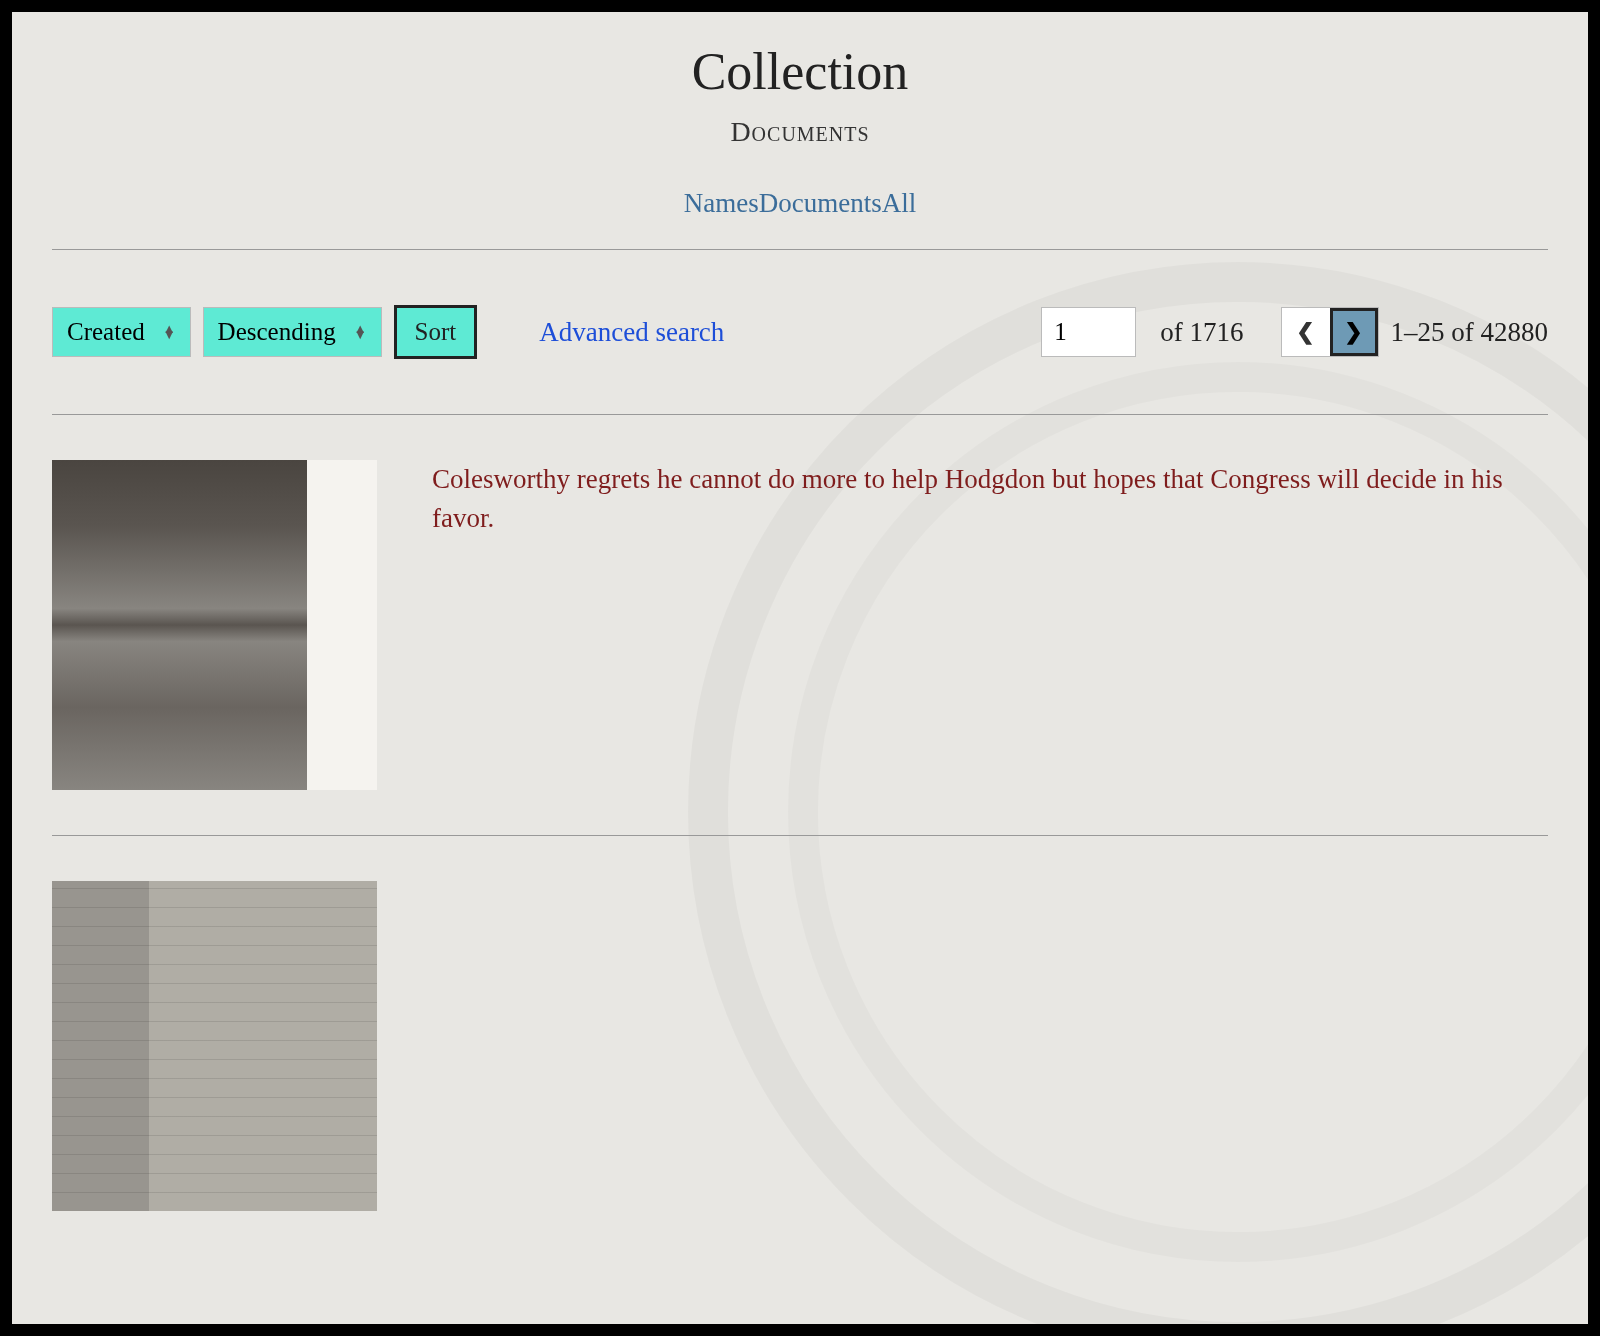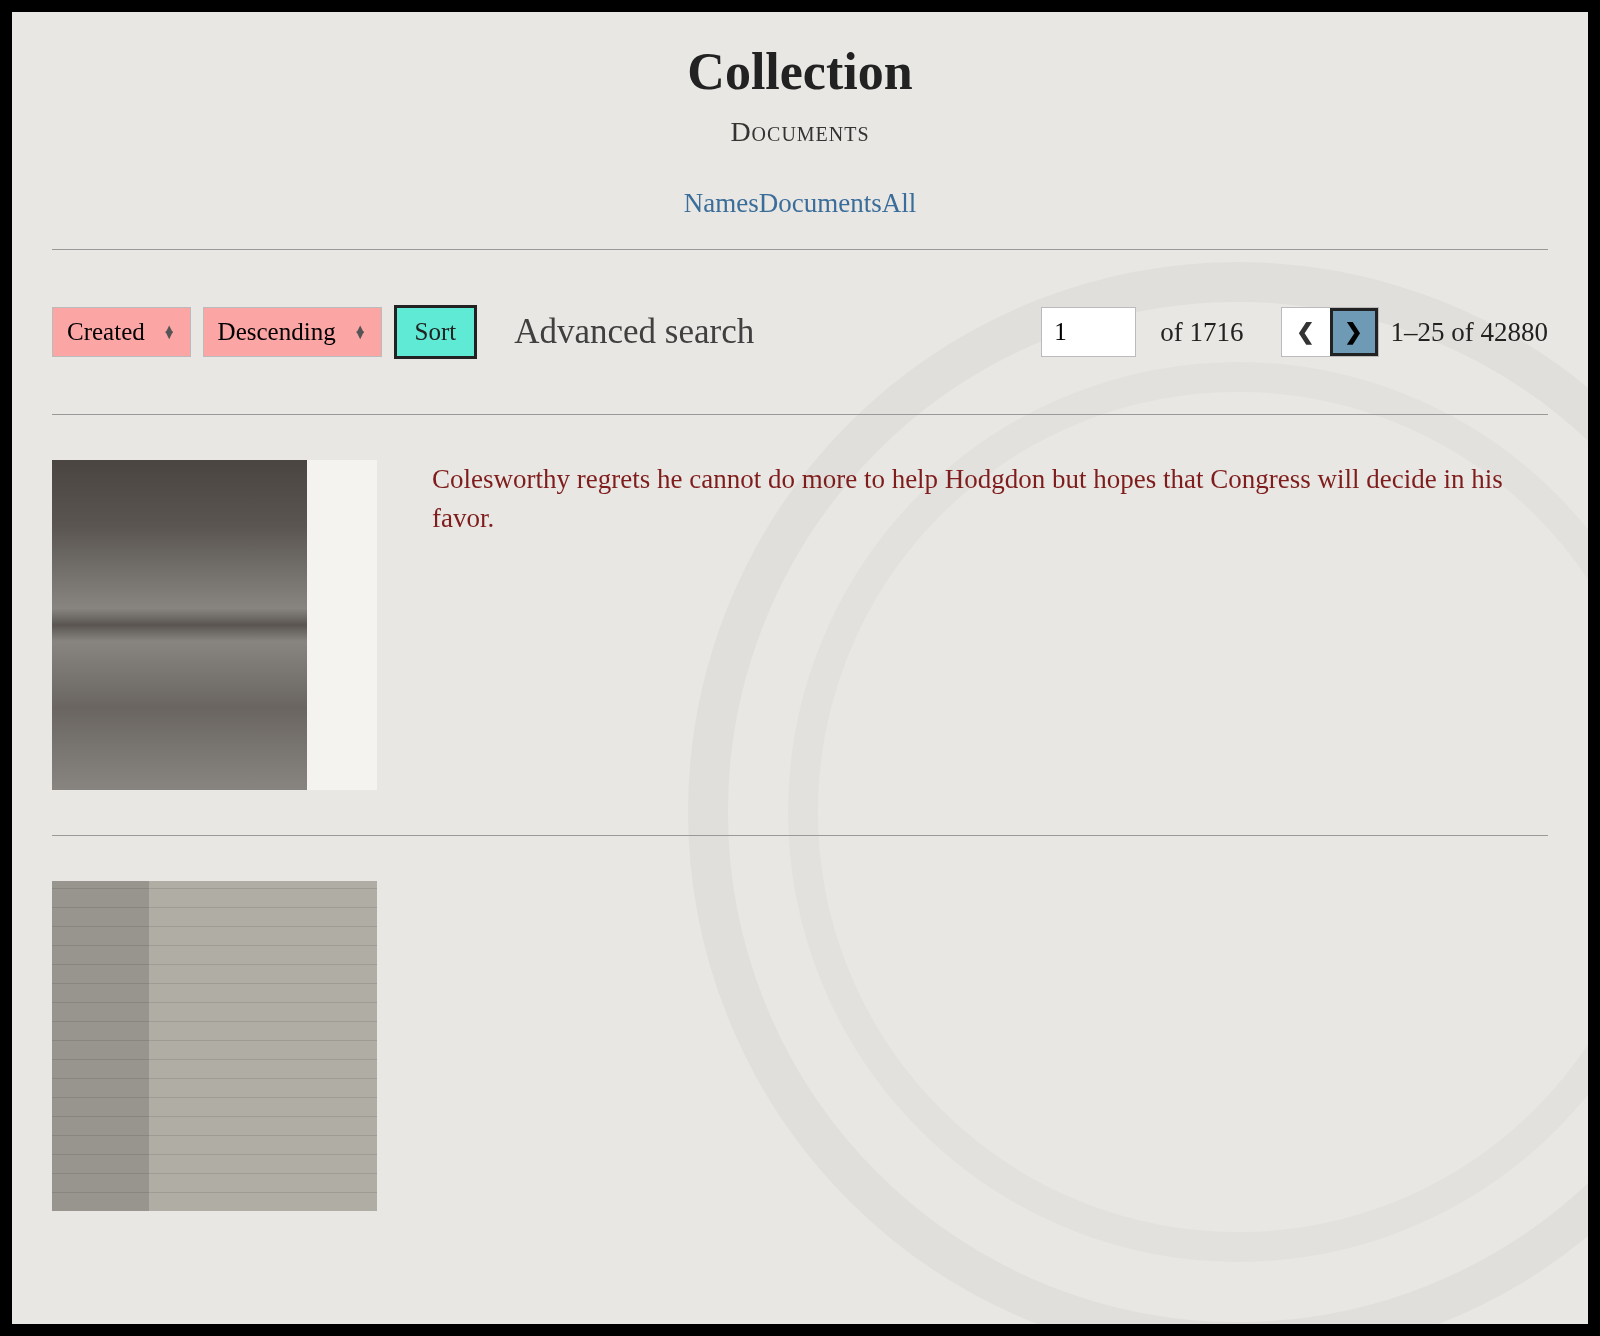--- a/index.html
+++ b/index.html
@@ -46,21 +46,21 @@
   }
   
   .content {
     position: relative;
     padding: 30px 40px;
   }
   
   .page-title {
     text-align: center;
     font-size: 52px;
-    font-weight: bold;
+    font-weight: normal;
     color: #222;
     margin-bottom: 15px;
   }
   
   .page-subtitle {
     text-align: center;
     font-size: 28px;
     font-weight: normal;
     color: #333;
     font-variant: small-caps;
@@ -87,21 +87,21 @@
   }
   
   .controls {
     display: flex;
     align-items: center;
     padding: 55px 0 55px 0;
     gap: 12px;
   }
   
   .select-box {
-    background: #fca5a5;
+    background: #5eead4;
     border: 1px solid #bbb;
     padding: 10px 14px;
     font-size: 25px;
     font-family: Georgia, serif;
     display: flex;
     align-items: center;
     gap: 18px;
     cursor: pointer;
   }
   
@@ -117,23 +117,23 @@
     background: #5eead4;
     border: 3px solid #222;
     padding: 10px 18px;
     font-size: 25px;
     font-family: Georgia, serif;
     color: #222;
     cursor: pointer;
   }
   
   .advanced-link {
-    font-size: 35px;
-    color: #404040;
-    margin-left: 25px;
+    font-size: 27px;
+    color: #1d4ed8;
+    margin-left: 50px;
     cursor: pointer;
   }
   
   .spacer {
     flex: 1;
   }
   
   .page-input {
     background: #fff;
     border: 1px solid #bbb;

